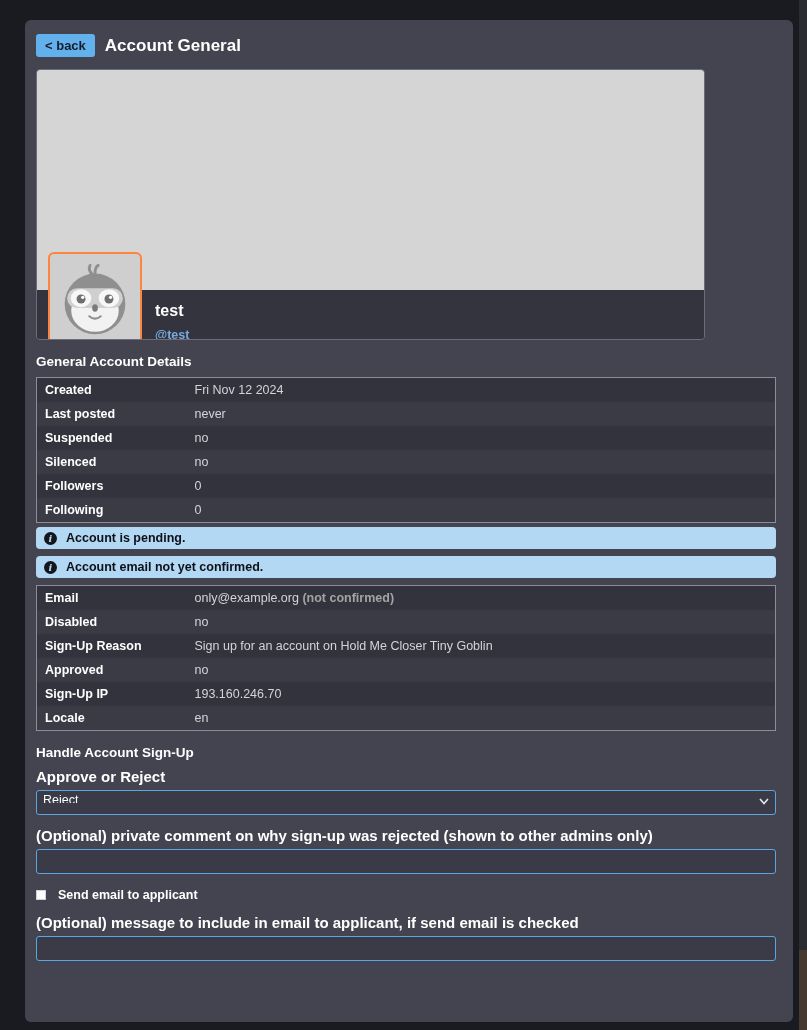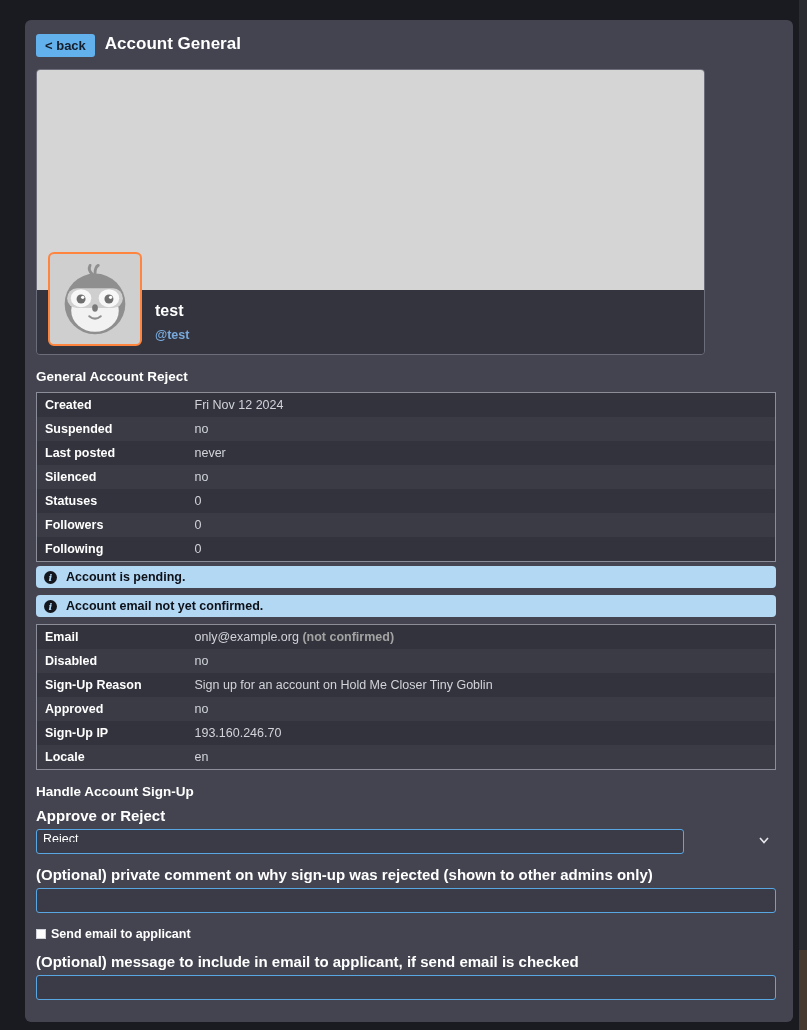--- a/index.html
+++ b/index.html
@@ -12,34 +12,34 @@
   }
   .scroll-strip{position:absolute;top:0;right:0;width:8px;height:1030px;background:#2b2c31;}
   .scroll-thumb{position:absolute;bottom:0;left:0;width:8px;height:80px;background:#46392f;}
   .panel{
     position:absolute;left:25px;top:20px;width:768px;height:1002px;
     background:#434450;border-radius:6px;
     padding:12px 17px 16px 11px;
     color:#fff;
   }
   
-  .page-head{display:flex;align-items:flex-start;gap:10px;margin:2px 0 12px 0;}
+  .page-head{display:flex;align-items:center;gap:10px;margin:2px 0 12px 0;}
   .back-btn{
     background:#63b1ec;color:#161d2b;font-weight:bold;font-size:13px;
     border:none;border-radius:3px;padding:4px 9px;cursor:pointer;
     font-family:inherit;
   }
   .page-title{font-size:17px;font-weight:bold;color:#fff;}
   
   .profile-card{
     width:669px;border:1px solid #6b6e7a;border-radius:4px;overflow:hidden;
     margin-bottom:14px;
   }
   .profile-header{height:220px;background:#d5d5d6;}
-  .profile-bar{height:64px;background:#33343e;position:relative;}
+  .profile-bar{height:49px;background:#33343e;position:relative;}
   .avatar{
     position:absolute;left:11px;top:-38px;width:94px;height:94px;
     background:#cfcfcf;border:2px solid #ff853e;border-radius:6px;
     display:flex;align-items:center;justify-content:center;
   }
   .avatar svg{width:82px;height:82px;}
   .profile-names{padding:12px 0 0 118px;}
   .display-name{font-size:16px;font-weight:bold;color:#fff;}
   .handle{font-size:12.5px;font-weight:bold;color:#78a9da;margin-top:8px;}
   
@@ -60,30 +60,30 @@
   }
   .info-icon{
     width:13px;height:13px;border-radius:50%;background:#14161e;color:#b3d8f4;
     display:inline-flex;align-items:center;justify-content:center;flex:0 0 13px;
     font-family:"DejaVu Serif",serif;font-size:10px;font-weight:bold;font-style:italic;
   }
   
   .field-label{font-size:15px;font-weight:bold;color:#fff;margin:12px 0 5px 0;}
   .select-wrap{position:relative;width:740px;}
   select.ctrl{
-    appearance:none;-webkit-appearance:none;width:648px;height:25px;
+    appearance:none;-webkit-appearance:none;width:740px;height:25px;
     background:#3a3b46;border:1px solid #58a7e3;border-radius:3px;
     color:#fff;font-size:12.5px;padding:2px 22px 11px 6px;font-family:inherit;
   }
   .chev{position:absolute;right:7px;top:8px;pointer-events:none;}
   input.ctrl{
     width:740px;height:25px;background:#3a3b46;border:1px solid #58a7e3;border-radius:3px;
     color:#fff;font-size:12.5px;padding:2px 6px;font-family:inherit;
   }
-  .check-row{display:flex;align-items:center;gap:5px;margin:14px 0 2px 0;}
+  .check-row{display:flex;align-items:center;gap:12px;margin:14px 0 2px 0;}
   input.cb{
     appearance:none;-webkit-appearance:none;width:10px;height:10px;background:#fdfdfd;
     border:1px solid #cfd2d8;margin:0;cursor:pointer;
   }
   .check-label{font-size:12.5px;font-weight:bold;color:#fff;}
 </style>
 </head>
 <body>
 
 <div class="panel">
@@ -113,42 +113,38 @@
           <path d="M43 71 q7 6 14 0" fill="none" stroke="#8f8f8f" stroke-width="2.5" stroke-linecap="round"></path>
         </svg>
       </div>
       <div class="profile-names">
         <div class="display-name">test</div>
         <div class="handle">@test</div>
       </div>
     </div>
   </div>
 
-  <h2 class="section-heading">General Account Reject</h2>
+  <h2 class="section-heading">General Account Details</h2>
   <table class="info">
     <tbody>
         <tr>
           <td class="k">Created</td>
           <td class="v">Fri Nov 12 2024</td>
         </tr>
     <tr>
-          <td class="k">Suspended</td>
-          <td class="v">no</td>
-        </tr>
-    <tr>
           <td class="k">Last posted</td>
           <td class="v">never</td>
         </tr>
     <tr>
+          <td class="k">Suspended</td>
+          <td class="v">no</td>
+        </tr>
+    <tr>
           <td class="k">Silenced</td>
           <td class="v">no</td>
-        </tr>
-    <tr>
-          <td class="k">Statuses</td>
-          <td class="v">0</td>
         </tr>
     <tr>
           <td class="k">Followers</td>
           <td class="v">0</td>
         </tr>
     <tr>
           <td class="k">Following</td>
           <td class="v">0</td>
         </tr>
   </tbody>

